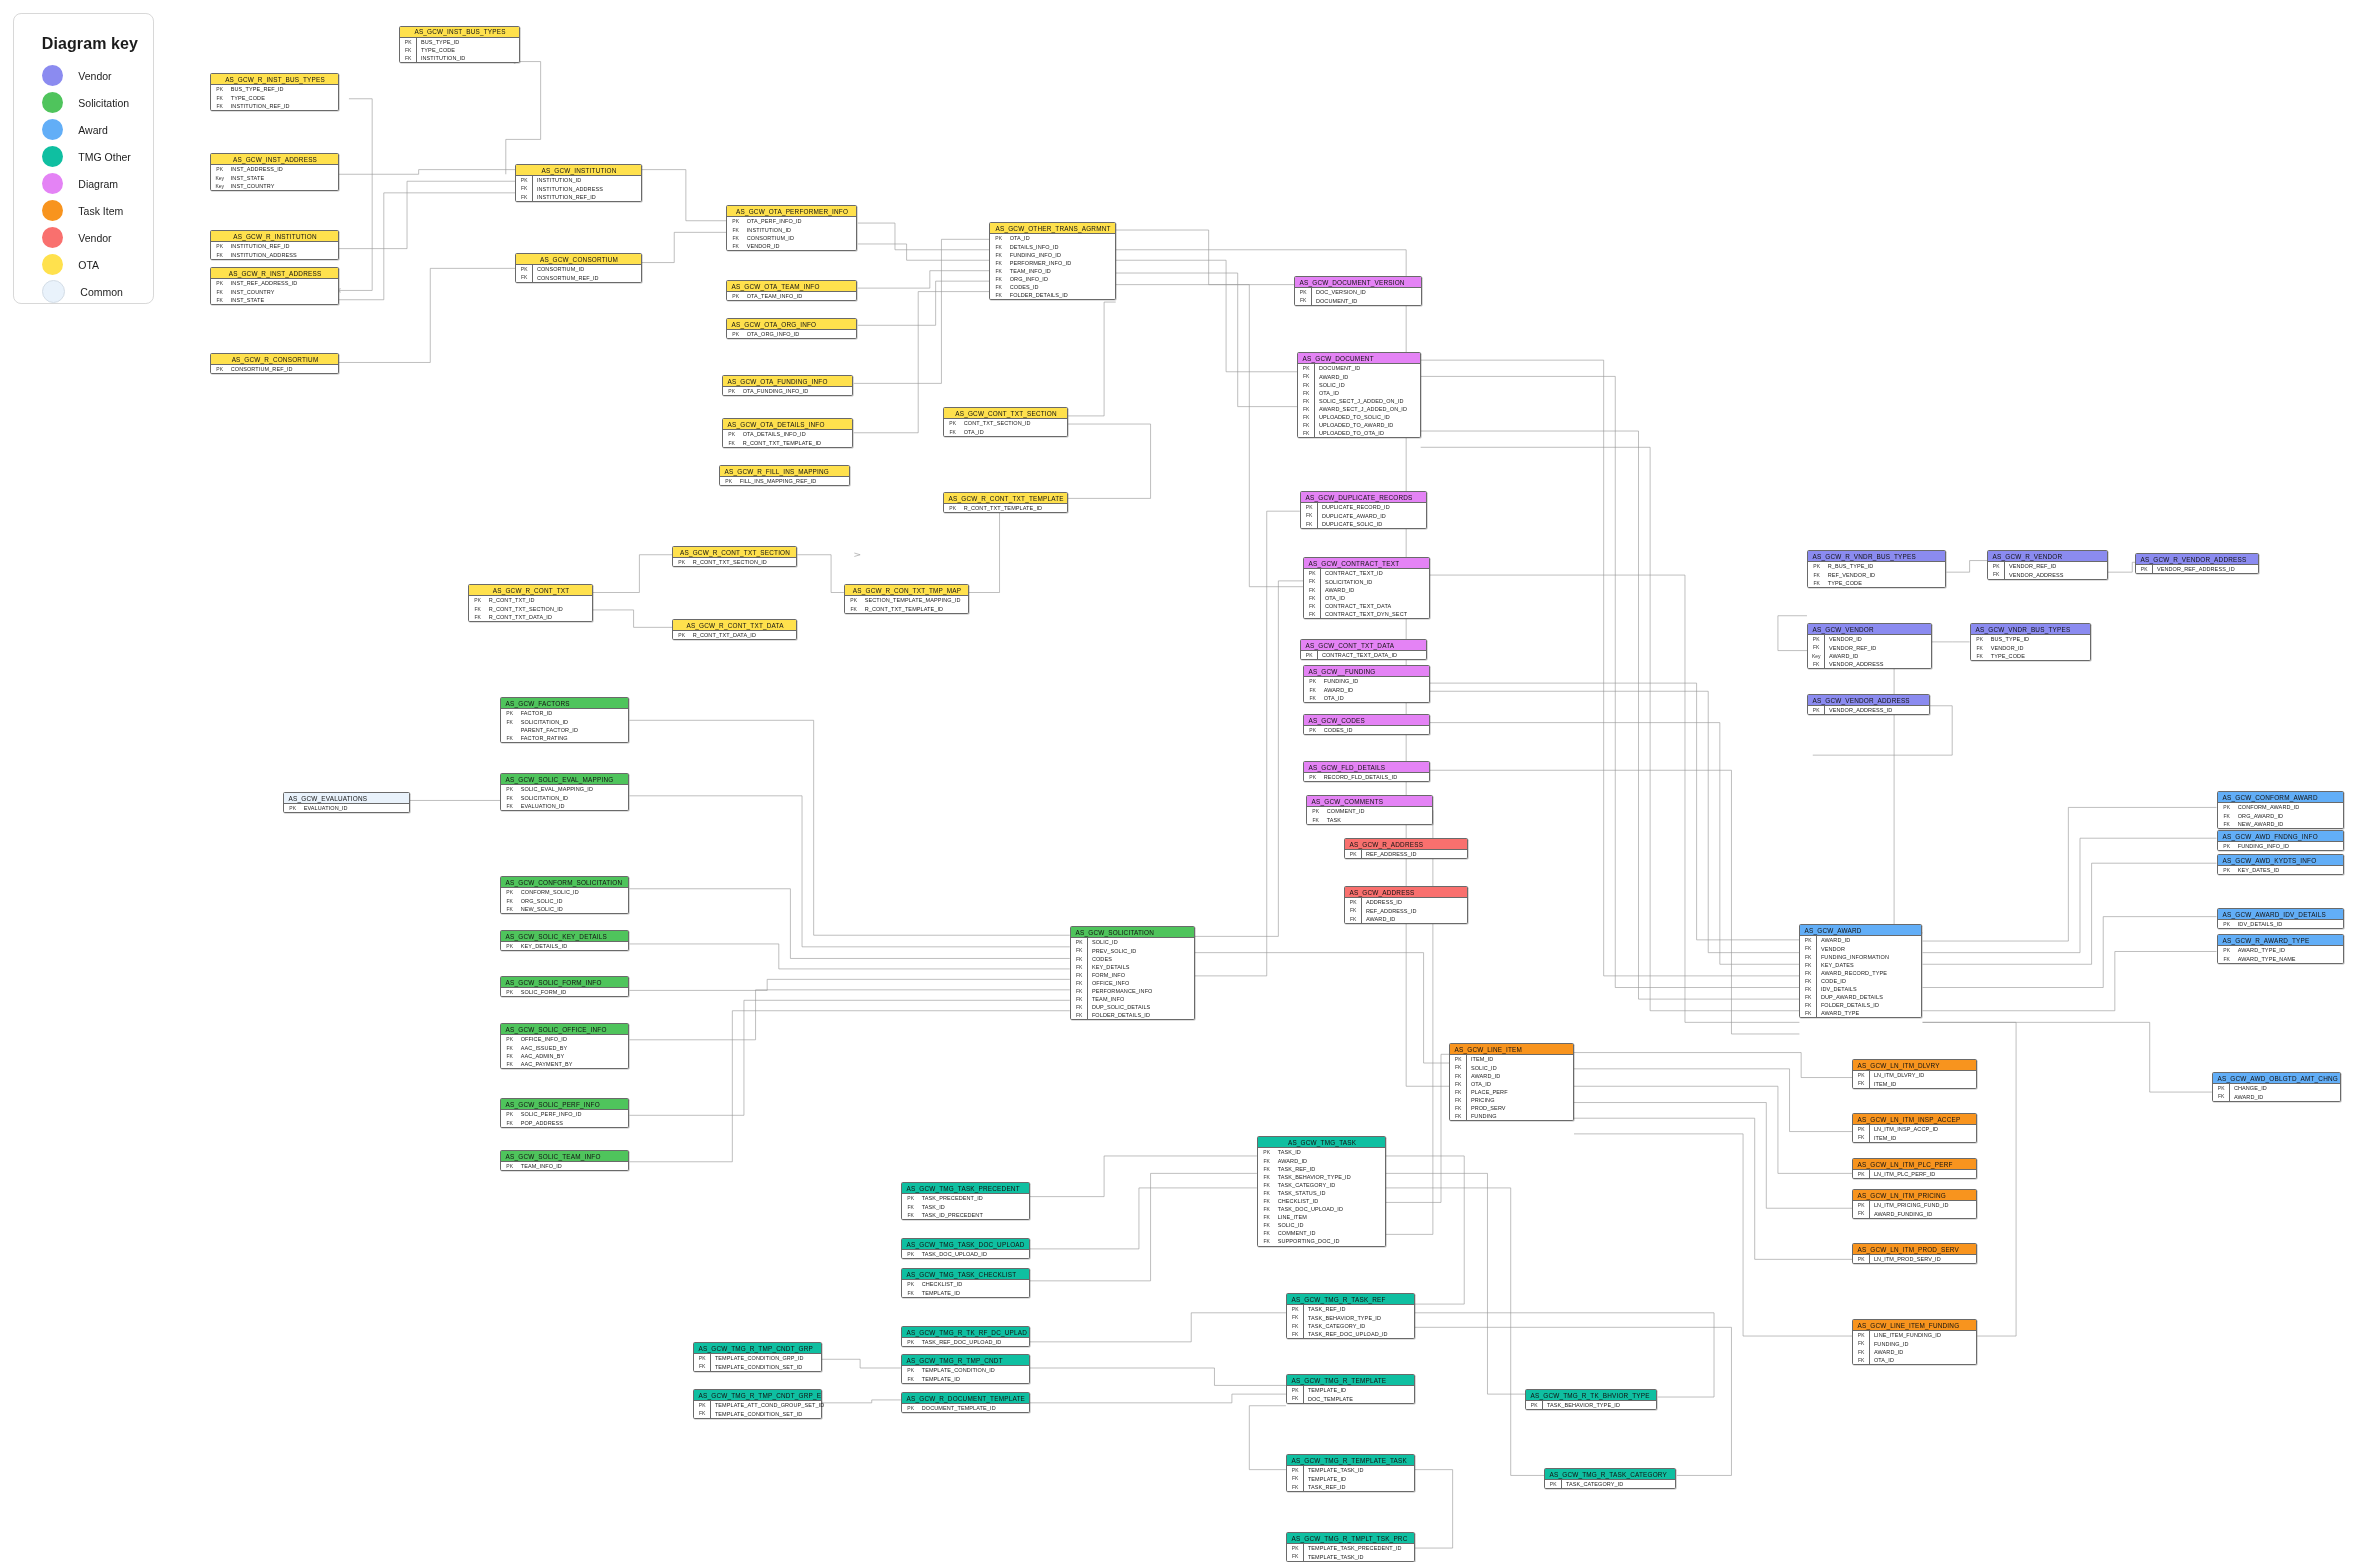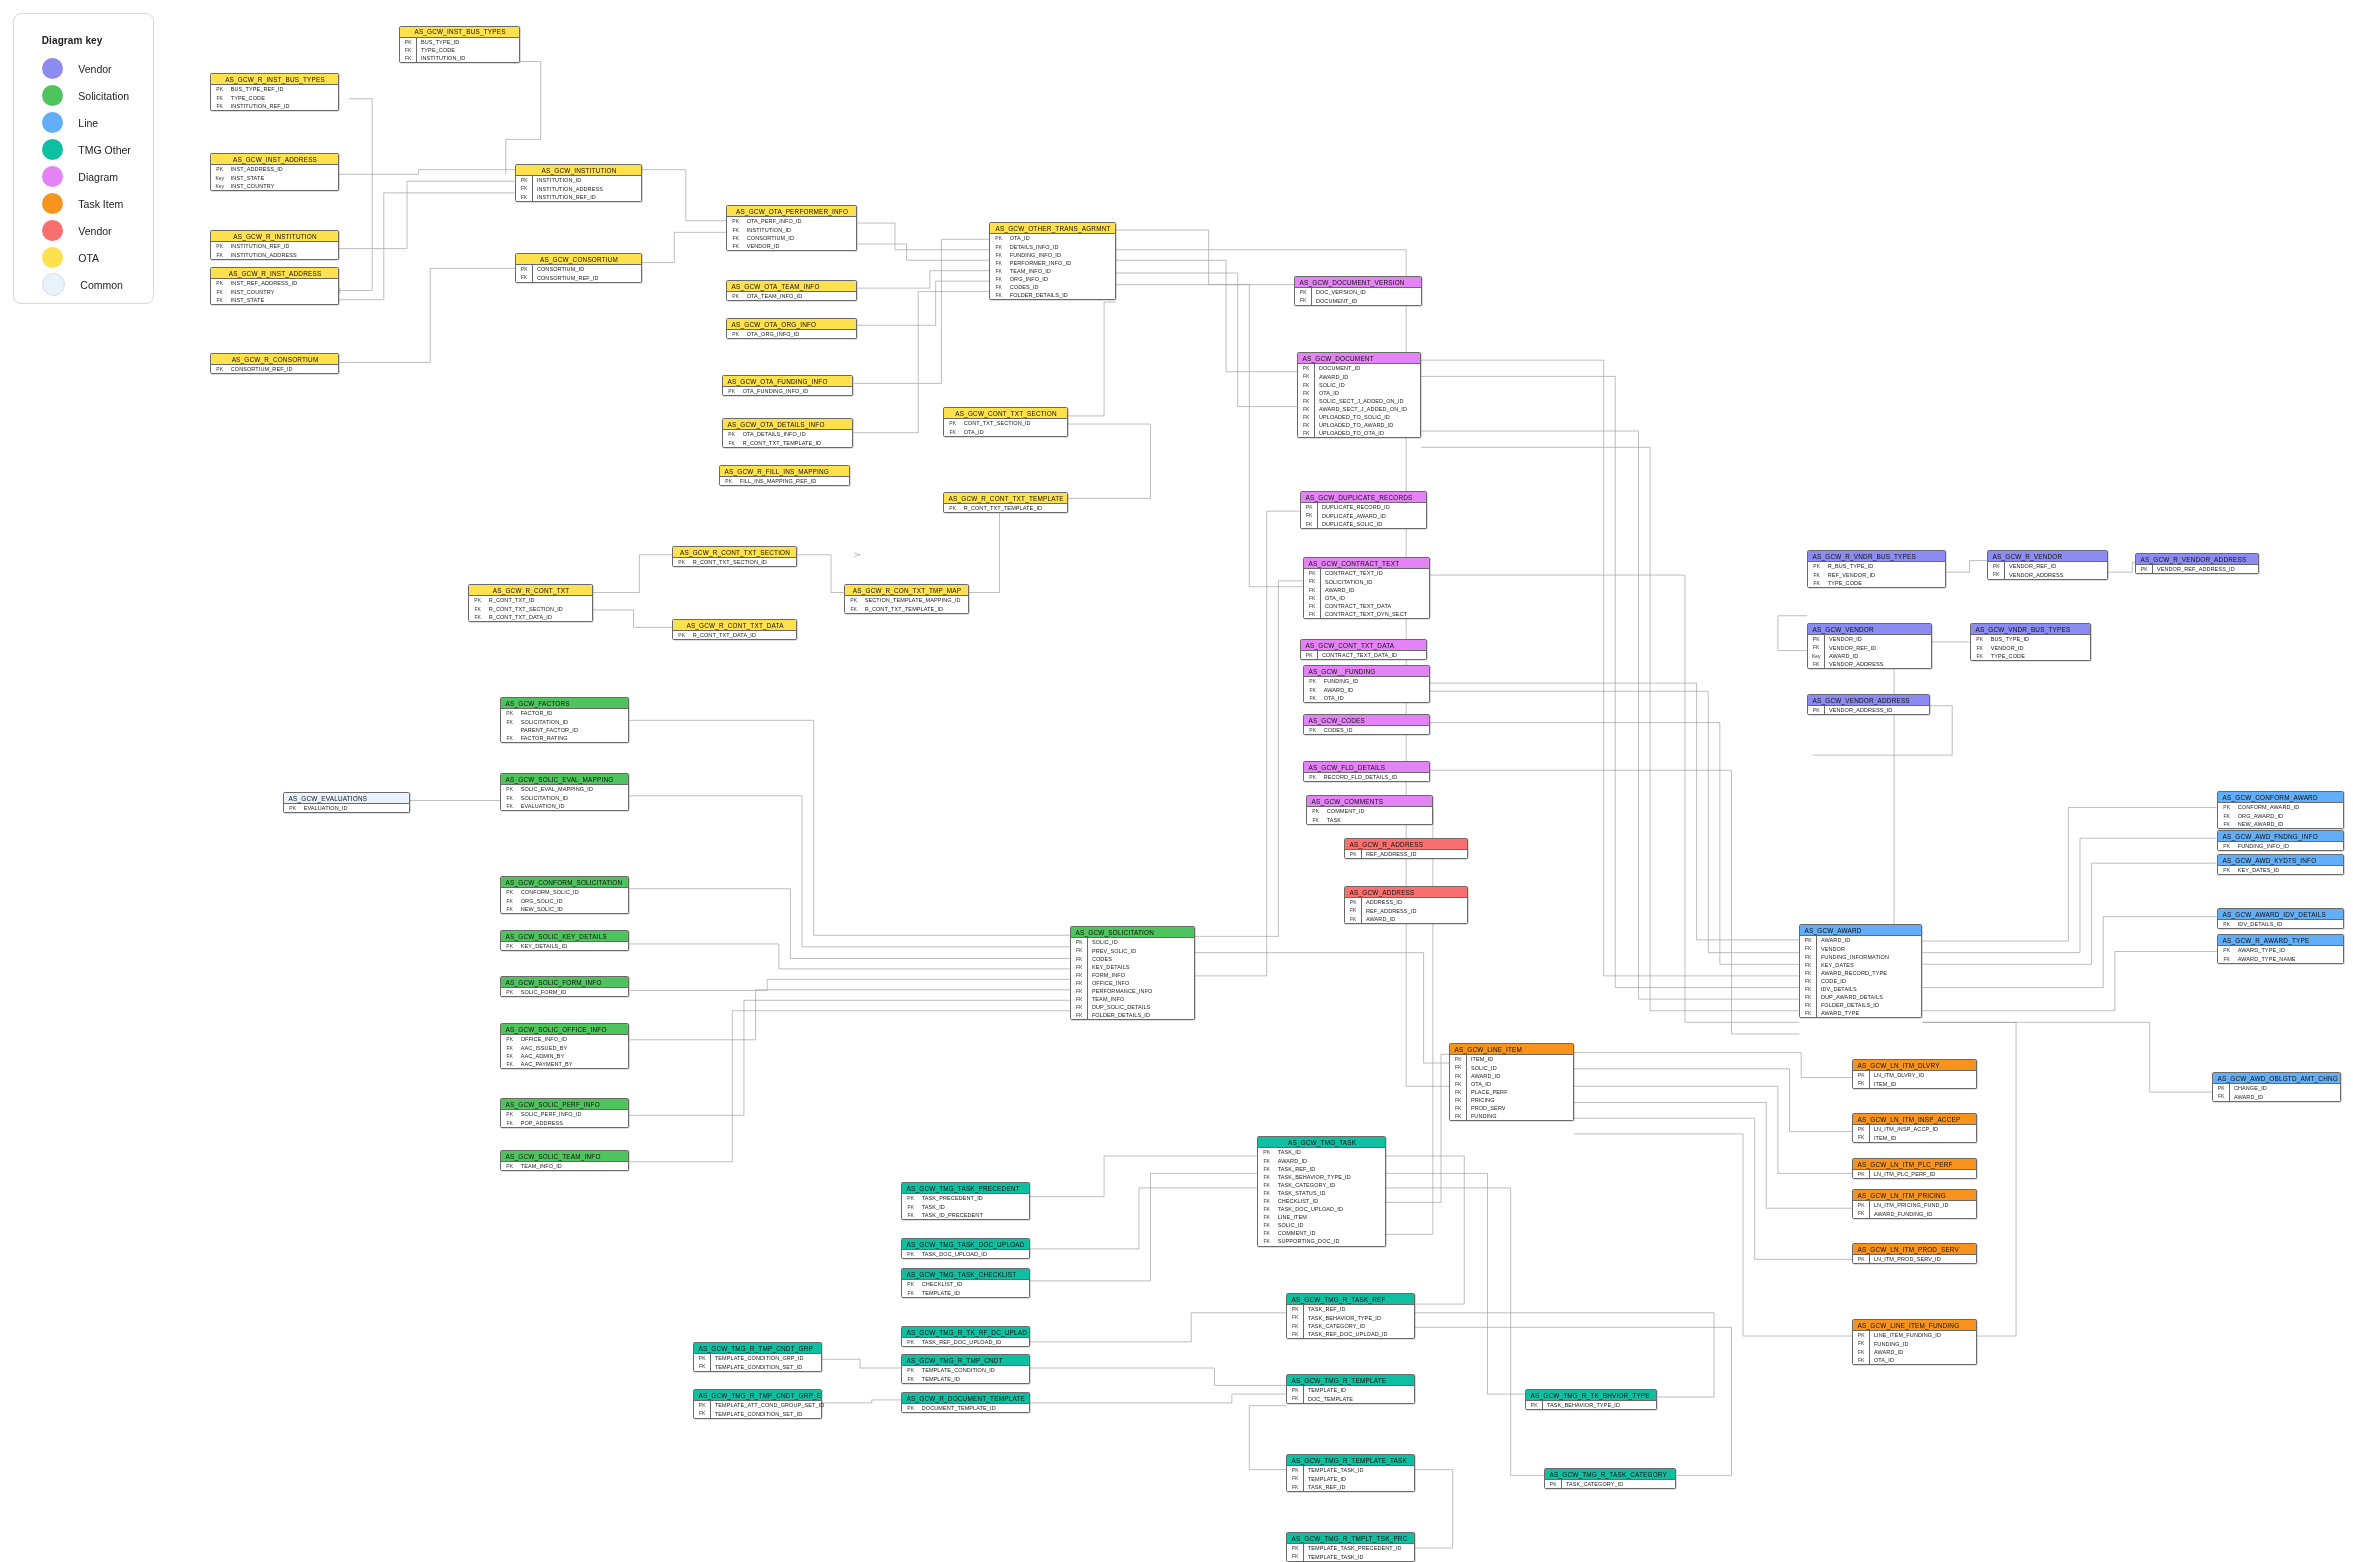--- a/index.html
+++ b/index.html
@@ -4,21 +4,21 @@
 <style>
   html,body{margin:0;padding:0;background:#ffffff;}
   body{font-family:"Liberation Sans","DejaVu Sans",sans-serif;}
   #canvas{position:relative;width:2354px;height:1562px;background:#fff;overflow:hidden;}
   svg#links{position:absolute;left:0;top:0;width:2354px;height:1562px;pointer-events:none;}
 
   
   .legend{position:absolute;left:12.8px;top:12.8px;width:141px;height:291px;
           background:#fff;border:0.6px solid #d8d8d8;border-radius:8.1px;box-sizing:border-box;
           padding:21px 0 0 28px;}
-  .legend-title{font-size:10px;font-weight:bold;color:#1c1c1c;margin-bottom:9.3px;letter-spacing:0.1px;}
+  .legend-title{font-size:16px;font-weight:bold;color:#1c1c1c;margin-bottom:9.3px;letter-spacing:0.1px;}
   .legend-row{display:flex;align-items:center;height:27px;}
   .legend-swatch{width:21.5px;height:21.5px;border-radius:50%;flex:0 0 auto;}
   .legend-swatch.other{border:0.6px solid #d4dde6;}
   .legend-label{margin-left:15px;font-size:10.5px;color:#1c1c1c;}
 
   
   .tbl{position:absolute;box-sizing:border-box;background:#fff;
        border:0.6px solid #6a6a6a;border-radius:1.7px;
        box-shadow:0.6px 0.6px 0 rgba(0,0,0,.25);}
   .tbl-title{font-size:6.4px;color:#111;padding:1.7px 3.5px 1.7px 4.6px;
@@ -156,21 +156,21 @@
         <div class="legend-row">
           <div class="legend-swatch" style="background: rgb(139, 139, 240);"></div>
           <div class="legend-label">Vendor</div>
         </div>
         <div class="legend-row">
           <div class="legend-swatch" style="background: rgb(79, 196, 92);"></div>
           <div class="legend-label">Solicitation</div>
         </div>
         <div class="legend-row">
           <div class="legend-swatch" style="background: rgb(98, 174, 247);"></div>
-          <div class="legend-label">Line</div>
+          <div class="legend-label">Award</div>
         </div>
         <div class="legend-row">
           <div class="legend-swatch" style="background: rgb(15, 191, 161);"></div>
           <div class="legend-label">TMG Other</div>
         </div>
         <div class="legend-row">
           <div class="legend-swatch" style="background: rgb(228, 131, 245);"></div>
           <div class="legend-label">Diagram</div>
         </div>
         <div class="legend-row">

